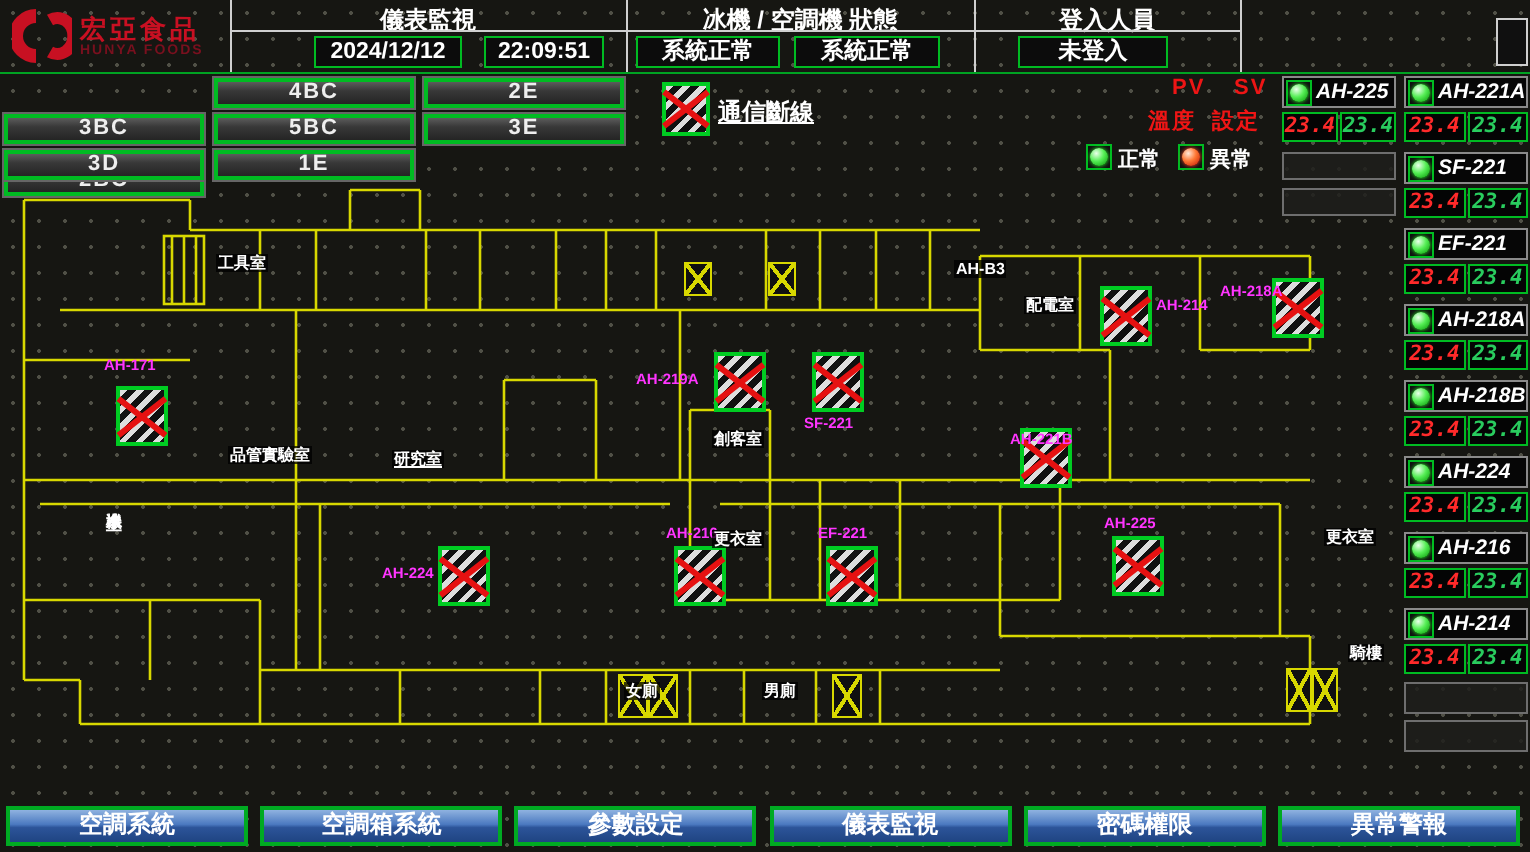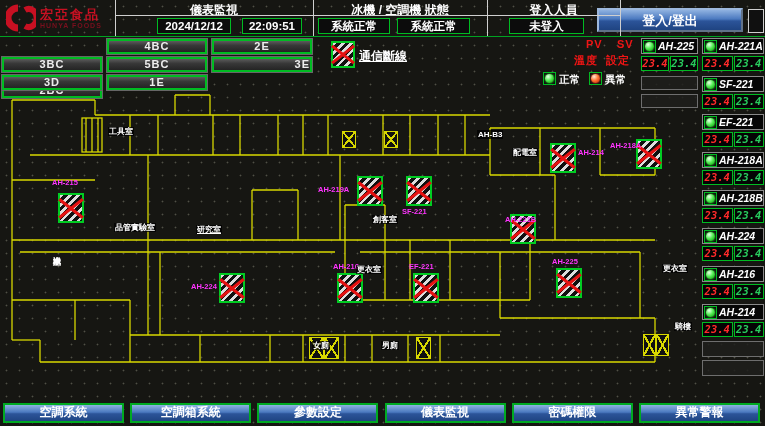--- a/index.html
+++ b/index.html
@@ -176,37 +176,36 @@
   <div class="hdr-label" style="left:115px;top:2px;width:198px;">儀表監視</div>
   <div class="valbox" style="left:157px;top:18px;width:72px;height:14px;">2024/12/12</div>
   <div class="valbox" style="left:242px;top:18px;width:58px;height:14px;">22:09:51</div>
 
   <div class="hdr-label" style="left:313px;top:2px;width:174px;">冰機 / 空調機 狀態</div>
   <div class="valbox" style="left:318px;top:18px;width:70px;height:14px;">系統正常</div>
   <div class="valbox" style="left:397px;top:18px;width:71px;height:14px;">系統正常</div>
 
   <div class="hdr-label" style="left:487px;top:2px;width:133px;">登入人員</div>
   <div class="valbox" style="left:509px;top:18px;width:73px;height:14px;">未登入</div>
-  <div class="login-btn">登入/登出</div>
   <div class="corner-box"></div>
 
   <div class="hline" style="left:115px;top:15px;width:505px;height:1px;"></div>
   <div class="hline" style="left:115px;top:0;width:1px;height:36px;"></div>
   <div class="hline" style="left:313px;top:0;width:1px;height:36px;"></div>
   <div class="hline" style="left:487px;top:0;width:1px;height:36px;"></div>
   <div class="hline" style="left:620px;top:0;width:1px;height:36px;"></div>
   <div class="greenline" style="left:0;top:36px;width:765px;height:1px;"></div>
 
   <div>
       <div class="floorbtn" style="left: 2px; top: 39px; margin-top: 44px;">2BC</div>
       <div class="floorbtn" style="left: 107px; top: 39px;">4BC</div>
       <div class="floorbtn" style="left: 212px; top: 39px;">2E</div>
       <div class="floorbtn" style="left: 2px; top: 57px;">3BC</div>
       <div class="floorbtn" style="left: 107px; top: 57px;">5BC</div>
-      <div class="floorbtn" style="left: 212px; top: 57px; text-align: right;">3E</div>
+      <div class="floorbtn" style="left: 212px; top: 57px;">3E</div>
       <div class="floorbtn" style="left: 2px; top: 75px;">3D</div>
       <div class="floorbtn" style="left: 107px; top: 75px;">1E</div>
     </div>
 
   <div class="dev" style="left:331px;top:41px;width:24px;height:27px;">
       <i class="a"></i>
       <i class="b"></i>
     </div>
   <div class="lgd-text" style="left:359px;top:48px;font-size:12px;text-decoration:underline;">通信斷線</div>
 
@@ -325,21 +324,21 @@
       <div class="elev" style="left: 384px; top: 131px; width: 14px; height: 17px;"></div>
       <div class="elev" style="left: 309px; top: 337px; width: 15px; height: 22px;"></div>
       <div class="elev" style="left: 324px; top: 337px; width: 15px; height: 22px;"></div>
       <div class="elev" style="left: 416px; top: 337px; width: 15px; height: 22px;"></div>
       <div class="elev" style="left: 643px; top: 334px; width: 13px; height: 22px;"></div>
       <div class="elev" style="left: 656px; top: 334px; width: 13px; height: 22px;"></div>
       <div class="dev" style="left: 58px; top: 193px;">
         <i class="a"></i>
         <i class="b"></i>
       </div>
-      <div class="dev-label" style="left: 52px; top: 179px;">AH-215</div>
+      <div class="dev-label" style="left: 52px; top: 179px;">AH-171</div>
       <div class="dev" style="left: 357px; top: 176px;">
         <i class="a"></i>
         <i class="b"></i>
       </div>
       <div class="dev-label" style="left: 318px; top: 186px;">AH-219A</div>
       <div class="dev" style="left: 406px; top: 176px;">
         <i class="a"></i>
         <i class="b"></i>
       </div>
       <div class="dev-label" style="left: 402px; top: 208px;">SF-221</div>
@@ -376,21 +375,21 @@
       <div class="dev" style="left: 337px; top: 273px;">
         <i class="a"></i>
         <i class="b"></i>
       </div>
       <div class="dev-label" style="left: 333px; top: 263px;">AH-216</div>
       <div class="room-label" style="left: 108px; top: 127px;">工具室</div>
       <div class="room-label" style="left: 477px; top: 130px;">AH-B3</div>
       <div class="room-label" style="left: 512px; top: 148px;">配電室</div>
       <div class="room-label" style="left: 114px; top: 223px;">品管實驗室</div>
       <div class="room-label" style="left: 196px; top: 225px; text-decoration: underline;">研究室</div>
-      <div class="room-label" style="left: 372px; top: 215px;">創客室</div>
+      <div class="room-label" style="left: 356px; top: 215px;">創客室</div>
       <div class="room-label" style="left: 356px; top: 265px;">更衣室</div>
       <div class="room-label" style="left: 312px; top: 341px;">女廁</div>
       <div class="room-label" style="left: 381px; top: 341px;">男廁</div>
       <div class="room-label" style="left: 662px; top: 264px;">更衣室</div>
       <div class="room-label" style="left: 674px; top: 322px;">騎樓</div>
       <div class="room-label vert" style="left: 50px; top: 250px;">冰水主機</div>
     </div>
   <div>
       <div class="navbtn" style="left: 3px;">空調系統</div>
       <div class="navbtn" style="left: 130.2px;">空調箱系統</div>

